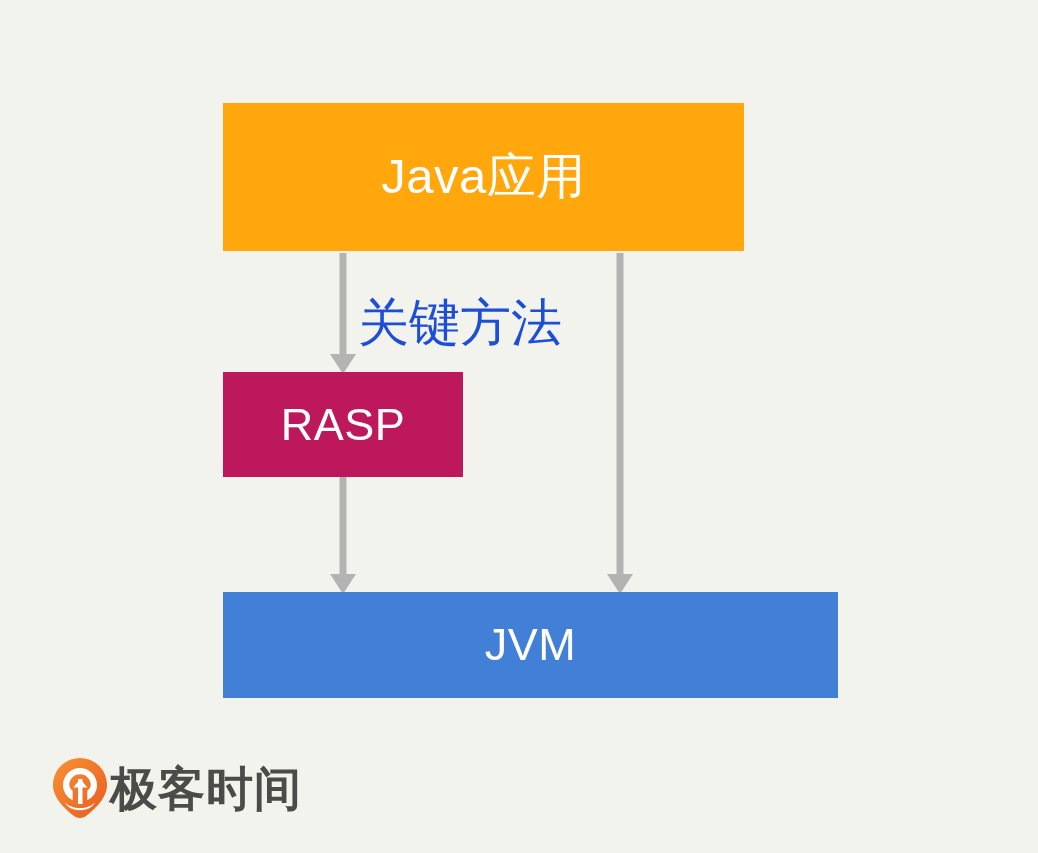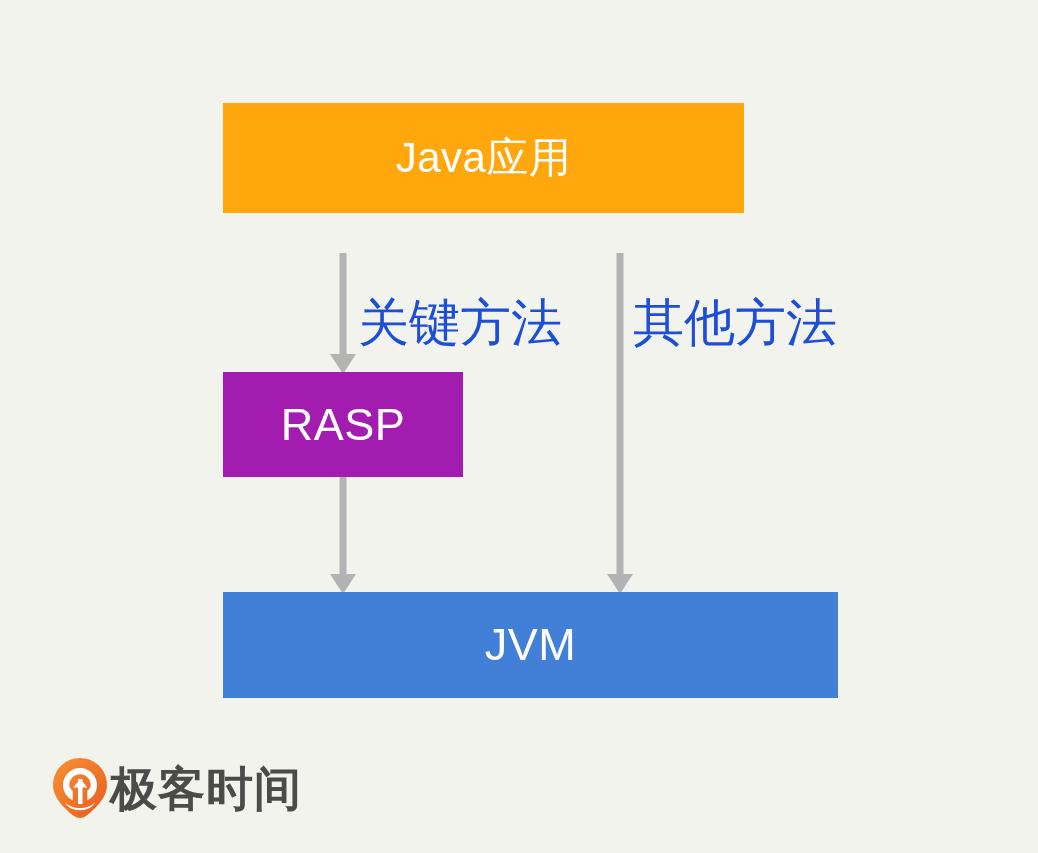--- a/index.html
+++ b/index.html
@@ -28,30 +28,30 @@
     justify-content: center;
     color: #ffffff;
     font-weight: 400;
     letter-spacing: 0.5px;
     box-sizing: border-box;
   }
   #node-java {
     left: 223px;
     top: 103px;
     width: 521px;
-    height: 110px;
+    height: 148px;
     background: #ffa70c;
-    font-size: 42px;
+    font-size: 49px;
   }
   #node-rasp {
     left: 223px;
     top: 372px;
     width: 240px;
     height: 105px;
-    background: #a21caf;
+    background: #be185d;
     font-size: 45px;
   }
   #node-jvm {
     left: 223px;
     top: 592px;
     width: 615px;
     height: 106px;
     background: #4180d6;
     font-size: 45px;
   }
@@ -135,21 +135,20 @@
   <div class="node" id="node-rasp">
     <span>RASP</span>
   </div>
 
   <div class="node" id="node-jvm">
     <span>JVM</span>
   </div>
 
   <div class="edge-label" id="label-key">关键方法</div>
 
-  <div class="edge-label" id="label-other">其他方法</div>
 
   <div id="brand">
     <svg id="brand-mark" viewBox="0 0 56 62">
       <defs>
         <linearGradient id="pinGrad" x1="0" y1="0" x2="1" y2="1">
           <stop offset="0%" stop-color="#f79234"></stop>
           <stop offset="100%" stop-color="#e85c21"></stop>
         </linearGradient>
       </defs>
 

